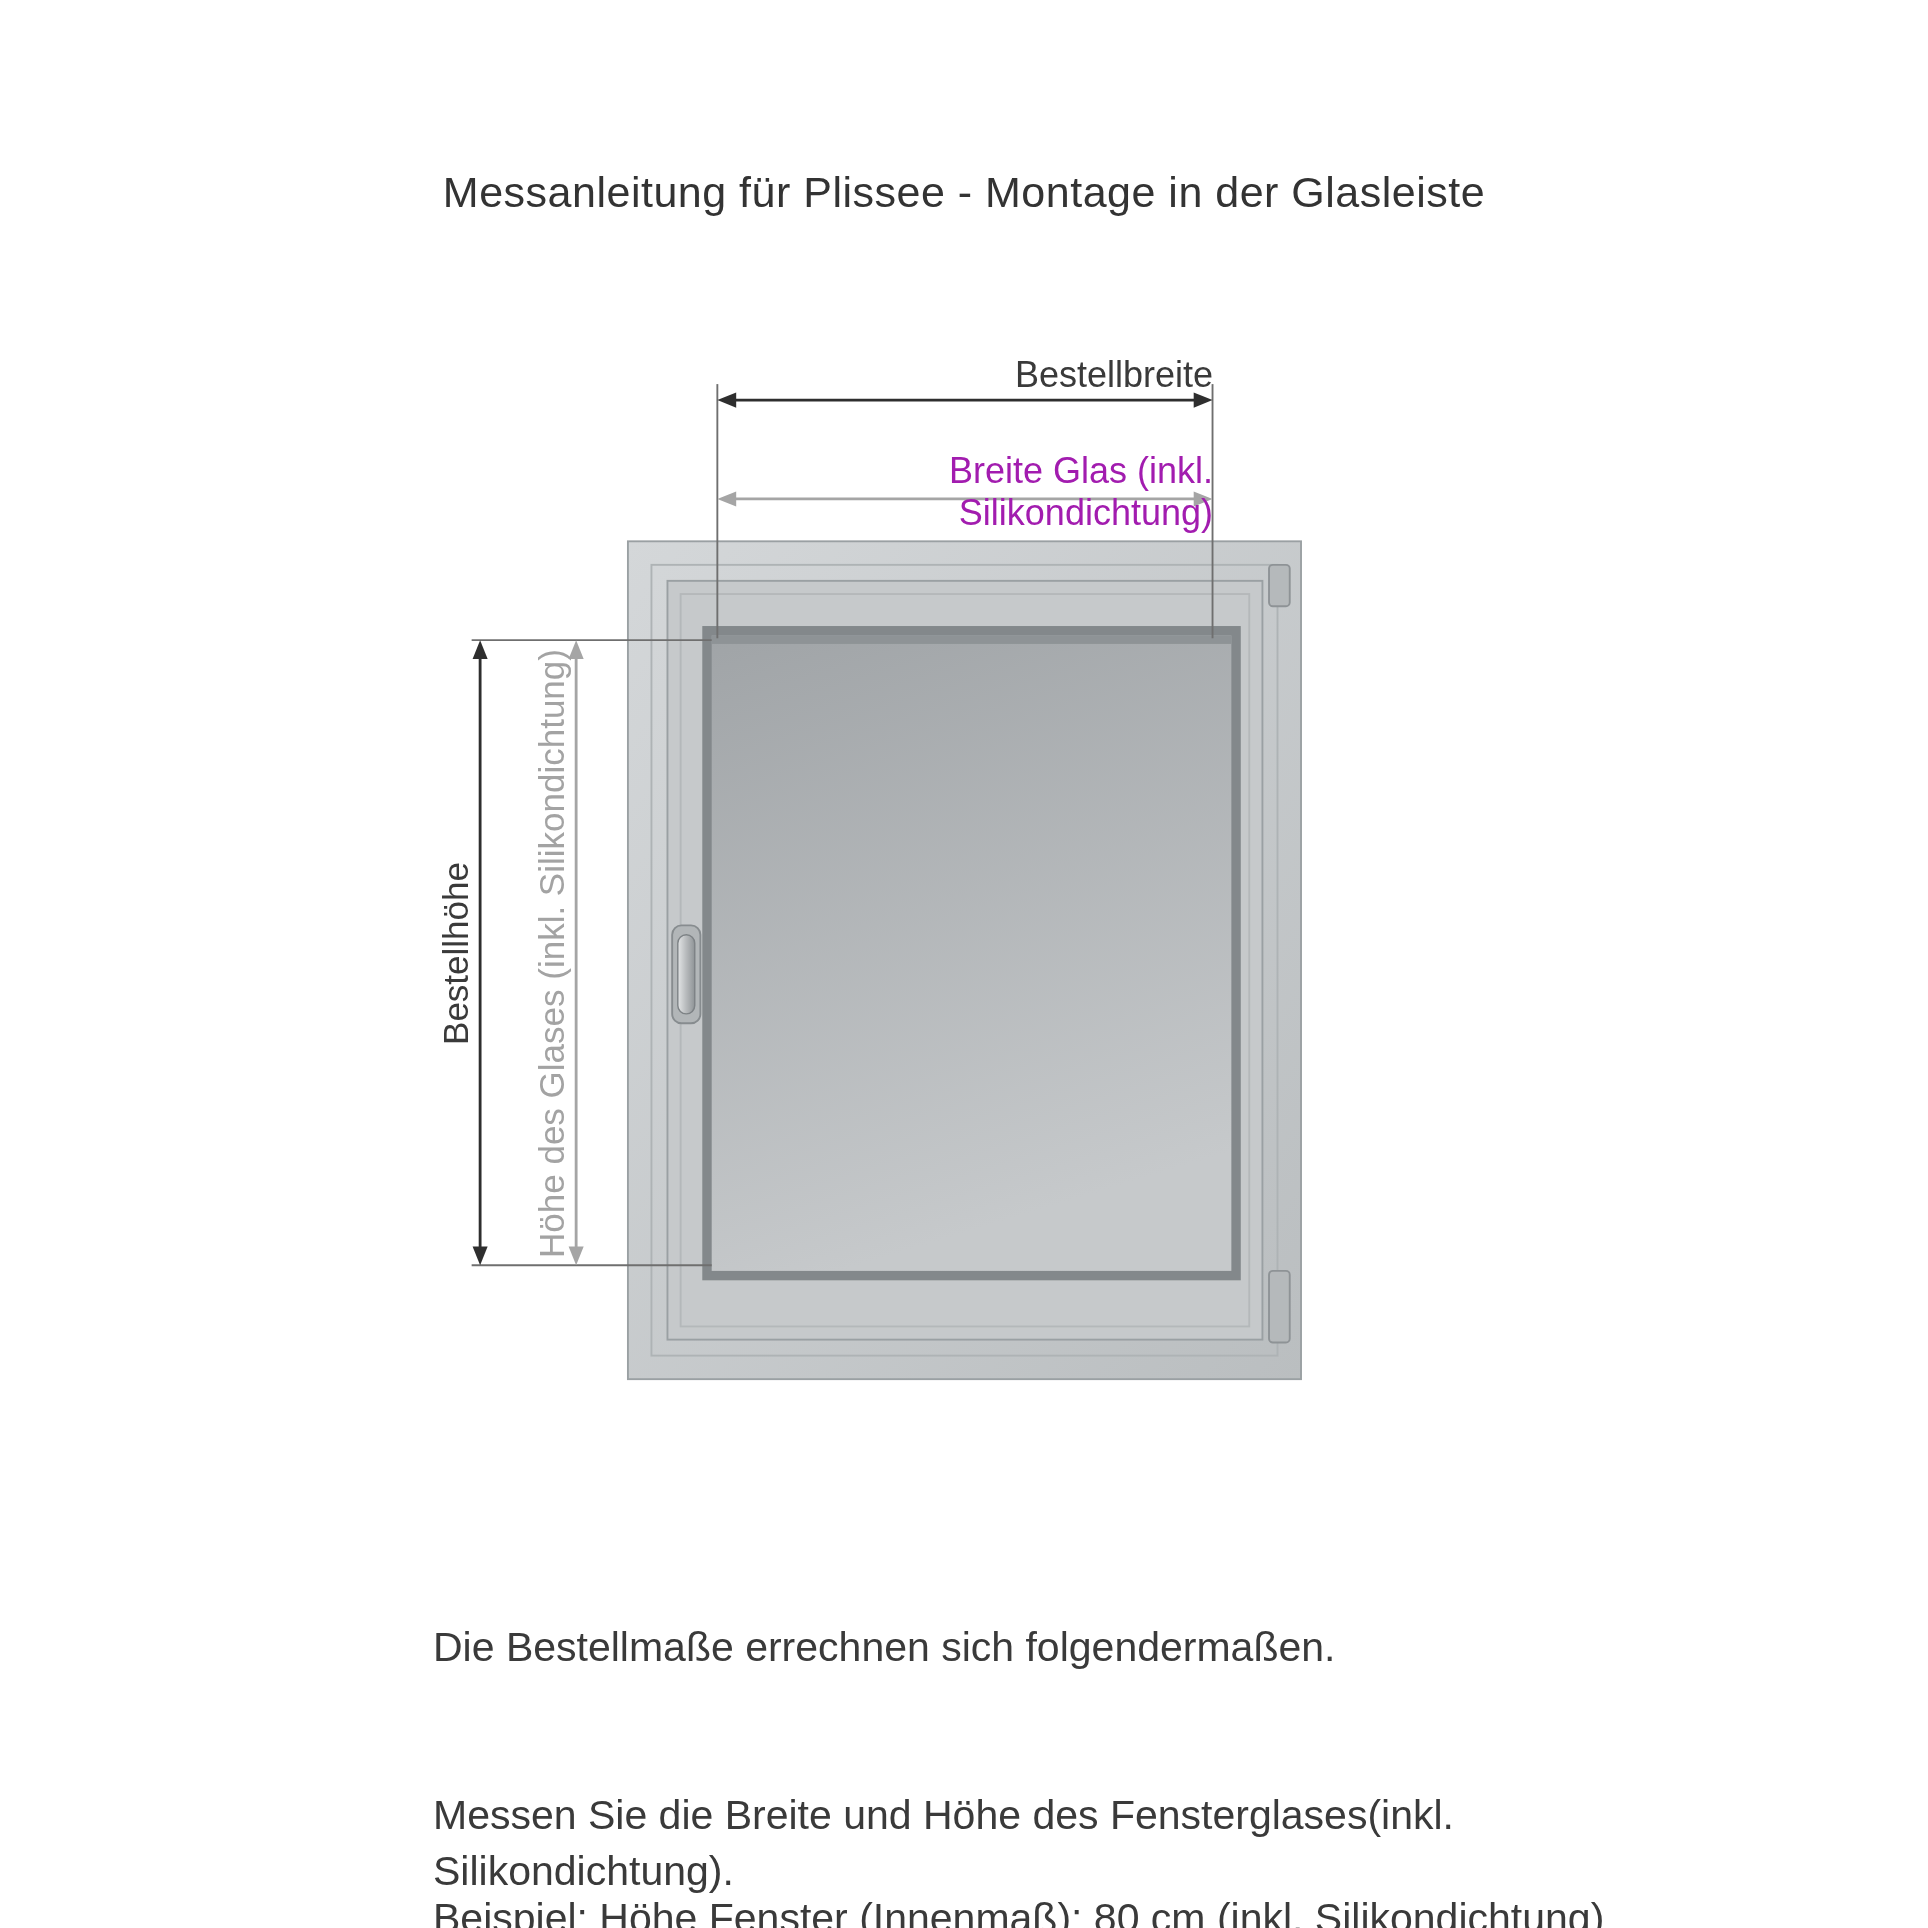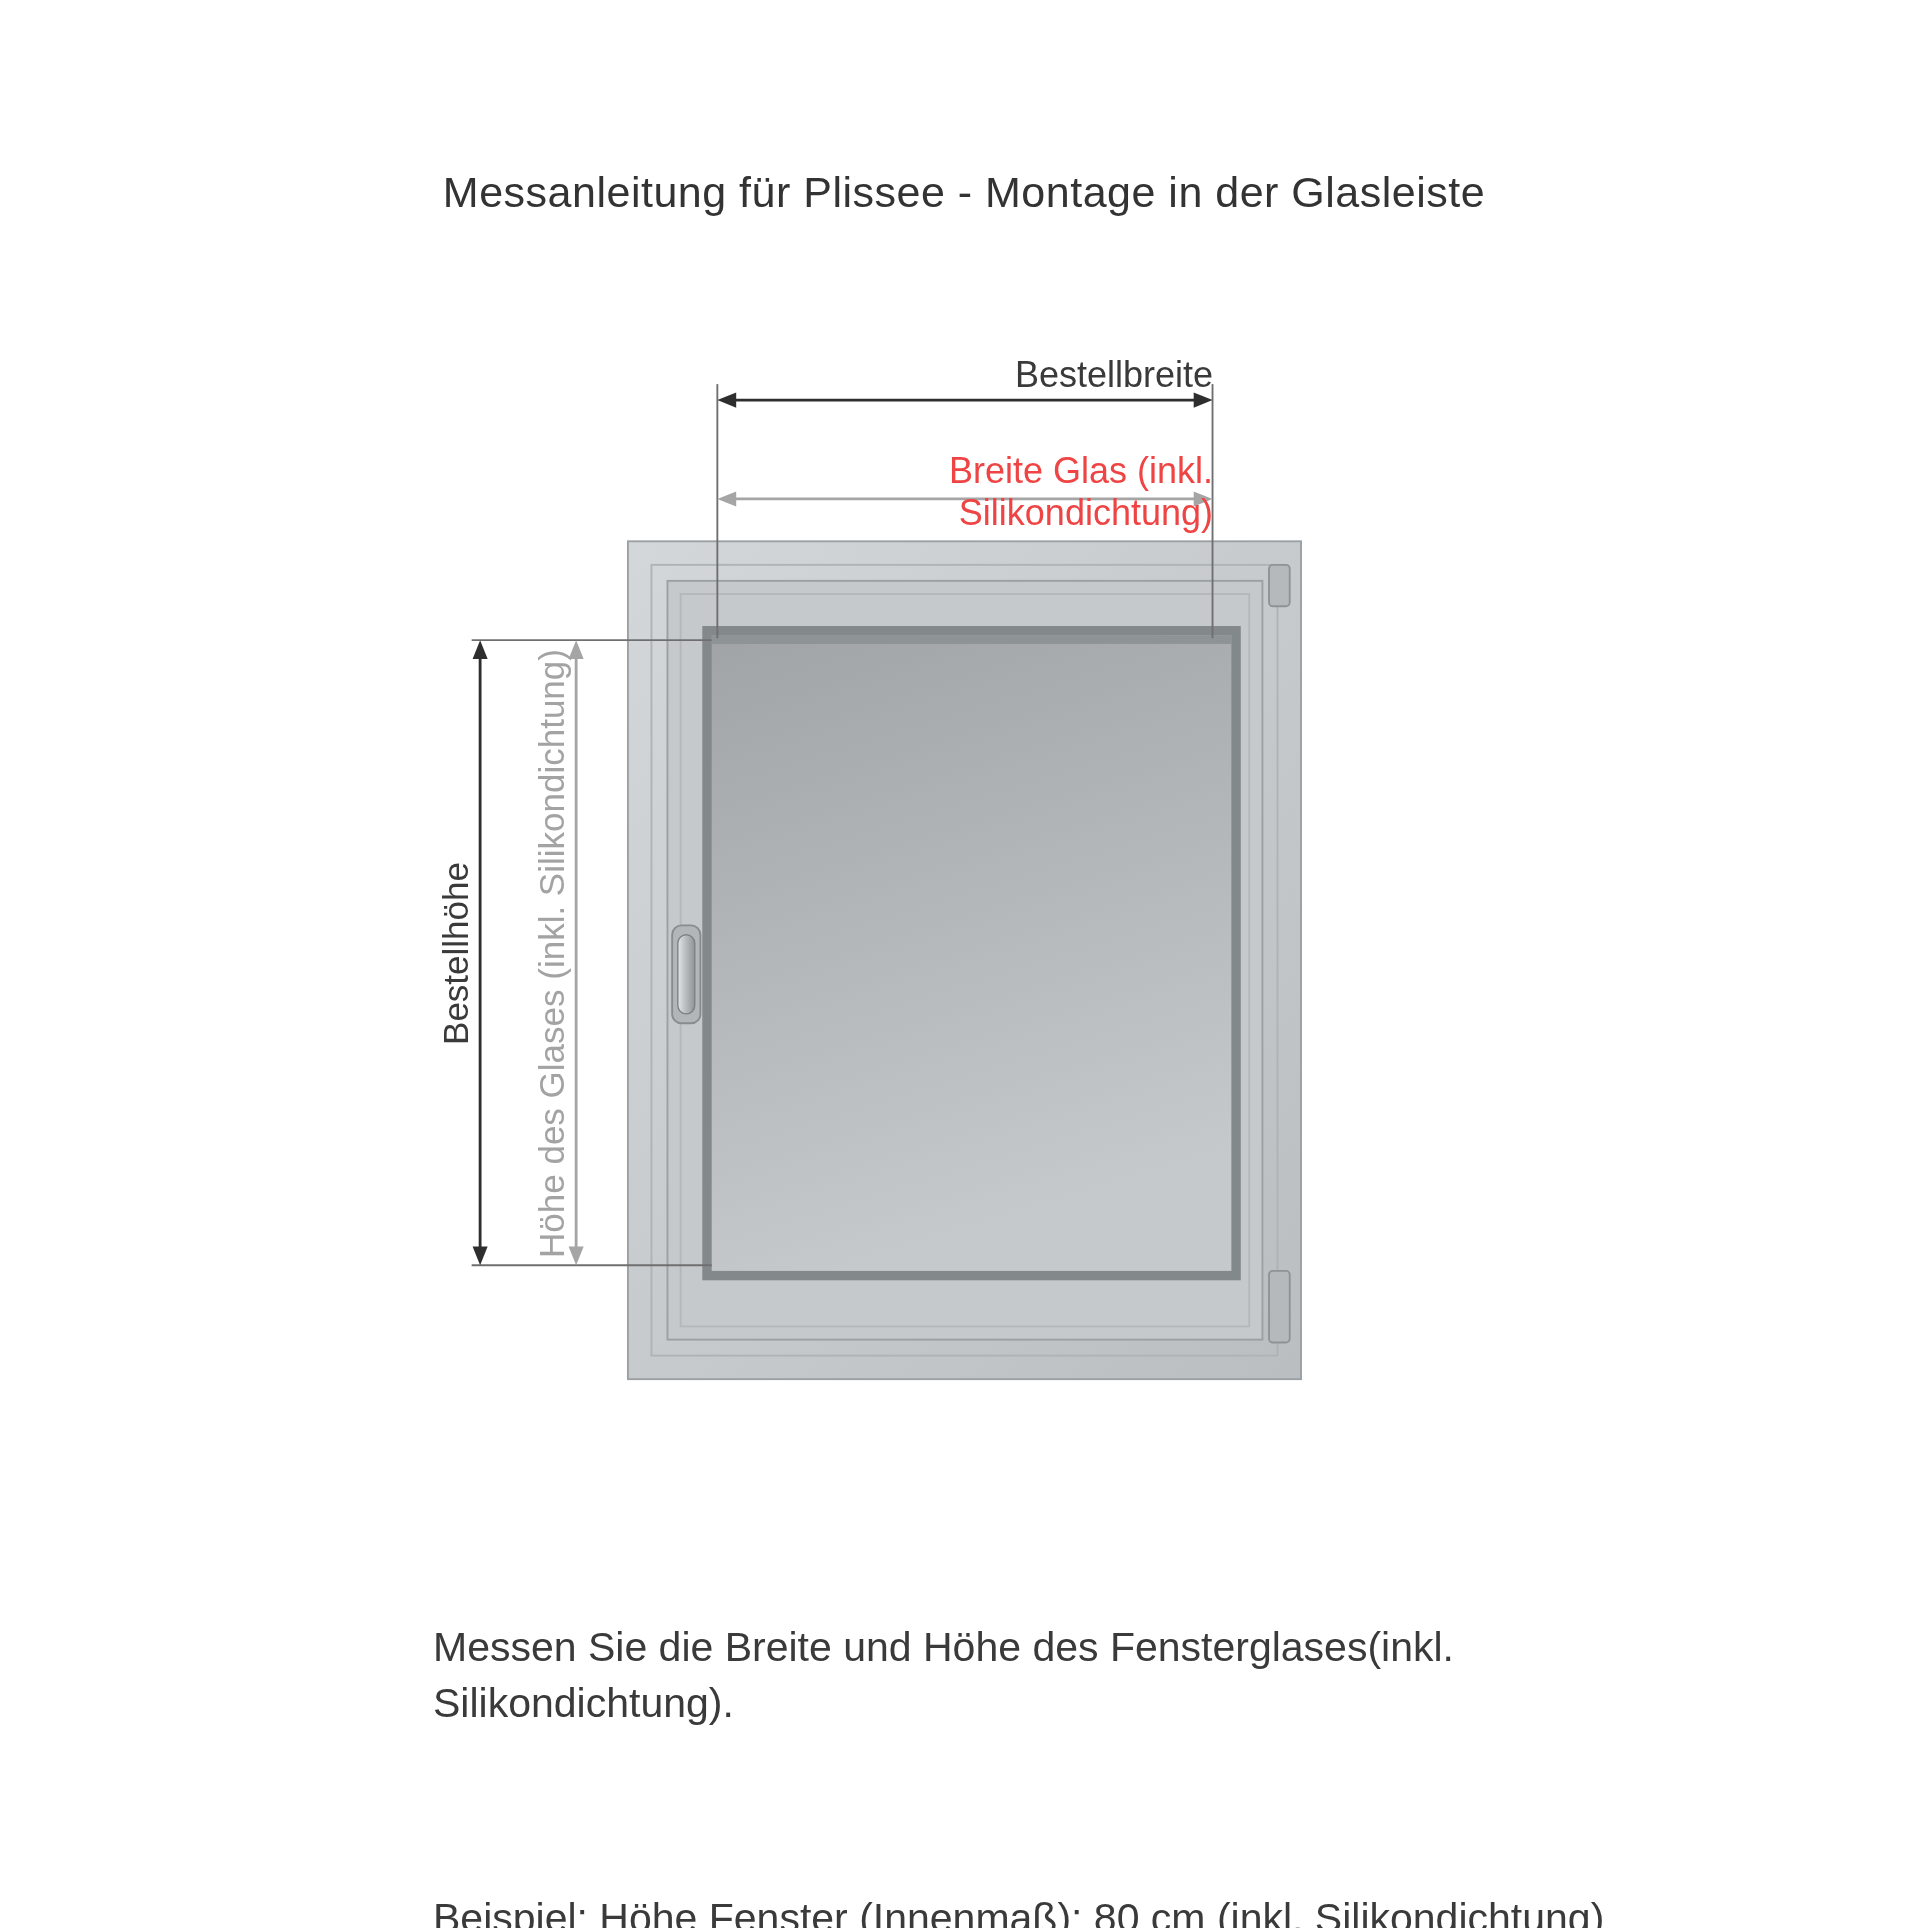--- a/index.html
+++ b/index.html
@@ -22,21 +22,21 @@
   }
 
   #diagram-svg { top: 0; left: 0; }
 
   .measure-label-h {
     left: 718px; width: 495px;
     text-align: right;
     font-size: 36px;
   }
   #label-order-width  { top: 354px; color: #3a3a3a; }
-  #label-glass-width  { top: 450px; color: #ef4444; }
+  #label-glass-width  { top: 450px; color: #a21caf; }
 
   .measure-label-v {
     width: 659px; height: 55px;
     top: 926px;
     display: flex; align-items: center; justify-content: center;
     transform: rotate(-90deg);
     font-size: 35px;
     white-space: nowrap;
   }
   #label-order-height { left: 126px; color: #3a3a3a; }
@@ -126,20 +126,21 @@
     </g>
   </g>
 </svg>
 
 <div id="label-order-width" class="abs measure-label-h">Bestellbreite</div>
 <div id="label-glass-width" class="abs measure-label-h">Breite Glas (inkl. Silikondichtung)</div>
 <div id="label-order-height" class="abs measure-label-v">Bestellhöhe</div>
 <div id="label-glass-height" class="abs measure-label-v">Höhe des Glases (inkl. Silikondichtung)</div>
 
 <div id="instructions" class="abs">
+  <div>Die Bestellmaße errechnen sich folgendermaßen.</div>
   <div>Messen Sie die Breite und Höhe des Fensterglases(inkl. Silikondichtung).</div>
   
   
 </div>
 
 <div id="example" class="abs">
   <div>Beispiel: Höhe Fenster (Innenmaß): 80 cm (inkl. Silikondichtung)</div>
   
   
 </div>

